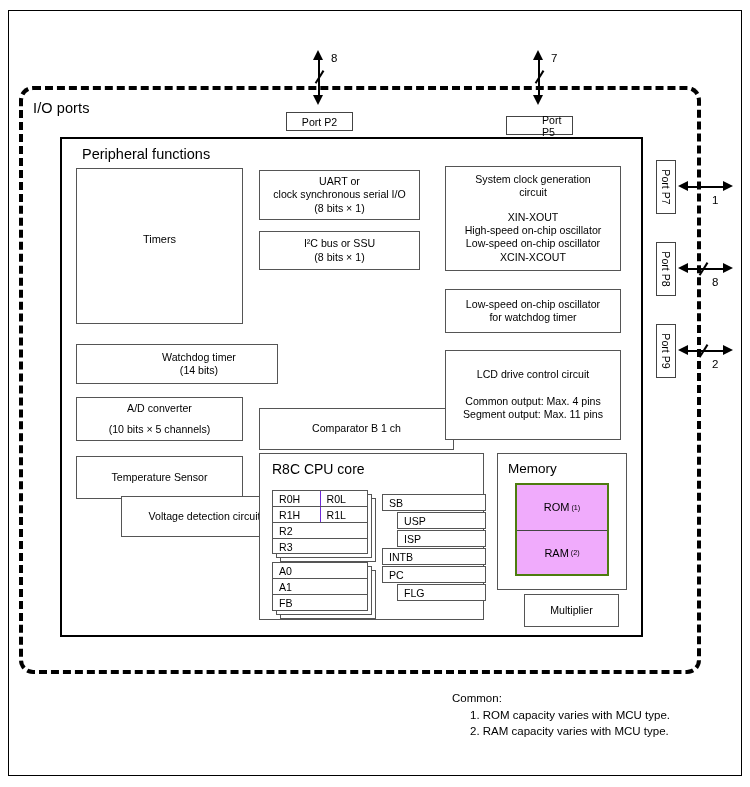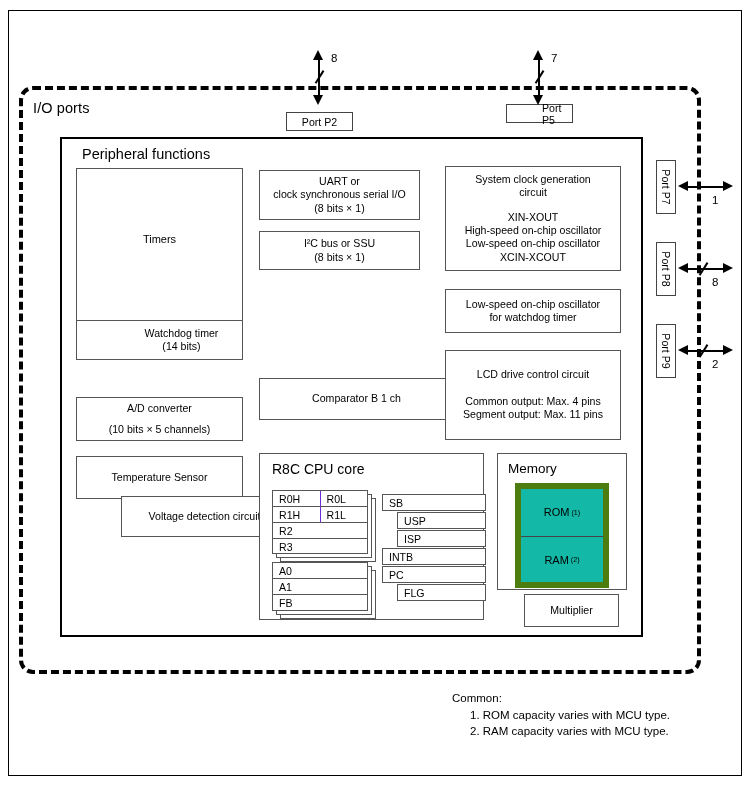--- a/index.html
+++ b/index.html
@@ -42,29 +42,29 @@
   }
   .blk .ln{display:block;white-space:nowrap;}
   .gap{height:7px;}
 
   
   #timers-box{left:76px;top:168px;width:167px;height:156px;}
   #timers-head{font-size:11px;margin-bottom:12px;}
   #timers-list{font-size:10.6px;line-height:14.6px;text-align:left;padding-left:19px;align-self:stretch;}
 
   
-  #watchdog-box{left:76px;top:320px;width:167px;height:40px;padding-left:44px;}
+  #watchdog-box{left:76px;top:344px;width:202px;height:40px;padding-left:44px;}
   #adc-box{left:76px;top:397px;width:167px;height:44px;}
   #tempsensor-box{left:76px;top:456px;width:167px;height:43px;}
   #voltdet-box{left:76px;top:496px;width:167px;height:41px;margin-left:45px;}
 
   
   #uart-box{left:259px;top:170px;width:161px;height:50px;}
   #i2c-box{left:259px;top:231px;width:161px;height:39px;}
-  #comparator-box{left:259px;top:378px;width:195px;height:42px;}
+  #comparator-box{left:259px;top:408px;width:195px;height:42px;}
 
   
   #sysclk-box{left:445px;top:166px;width:176px;height:105px;}
   #sysclk-head{margin-bottom:11px;}
   #lowspeed-box{left:445px;top:289px;width:176px;height:44px;}
   #lcd-box{left:445px;top:350px;width:176px;height:90px;}
   #lcd-head{margin-bottom:13px;}
 
   
   #cpu-box{left:259px;top:453px;width:225px;height:167px;border:1px solid #555;background:#fff;}
@@ -79,34 +79,34 @@
   .regcell{flex:1;display:flex;align-items:center;padding-left:6px;font-size:10.6px;border-right:1px solid #6d28d9;}
   .regcell:last-child{border-right:none;}
 
   
   .reg1{position:absolute;border:1px solid #555;background:#fff;height:15px;
         display:flex;align-items:center;padding-left:6px;font-size:10.6px;}
 
   
   #memory-box{left:497px;top:453px;width:130px;height:137px;border:1px solid #555;background:#fff;}
   #memory-title{left:508px;top:461px;font-size:13.5px;}
-  #memcells{left:515px;top:483px;width:94px;height:105px;border:6px solid #4d7c0f;background:#14b8a6;}
+  #memcells{left:515px;top:483px;width:94px;height:93px;border:2px solid #4d7c0f;background:#f0abfc;}
   .memcell{height:50%;display:flex;align-items:center;justify-content:center;font-size:11px;}
   .memcell.top{border-bottom:1px solid #444;}
   .sup{font-size:7.2px;vertical-align:super;margin-left:2px;}
   #multiplier-box{left:524px;top:594px;width:95px;height:33px;}
 
   
   .portbox-h{
     border:1px solid #444;background:#fff;
     display:flex;align-items:center;justify-content:center;
     font-size:10.6px;height:19px;width:67px;
   }
   #port-p2{left:286px;top:112px;}
-  #port-p5{left:506px;top:104px;padding-left:35px;}
+  #port-p5{left:506px;top:116px;padding-left:35px;}
 
   
   .varrow{position:absolute;width:14px;}
   .varrow .stem{position:absolute;left:6px;top:7px;bottom:7px;width:2.4px;background:#000;}
   .varrow .ahead-up{position:absolute;left:1.2px;top:0;width:0;height:0;
     border-left:5.8px solid transparent;border-right:5.8px solid transparent;border-bottom:10px solid #000;}
   .varrow .ahead-dn{position:absolute;left:1.2px;bottom:0;width:0;height:0;
     border-left:5.8px solid transparent;border-right:5.8px solid transparent;border-top:10px solid #000;}
   .vslash{position:absolute;width:15px;height:1.9px;background:#000;transform:rotate(-58deg);}
   .arrow-num{position:absolute;font-size:11.5px;}

